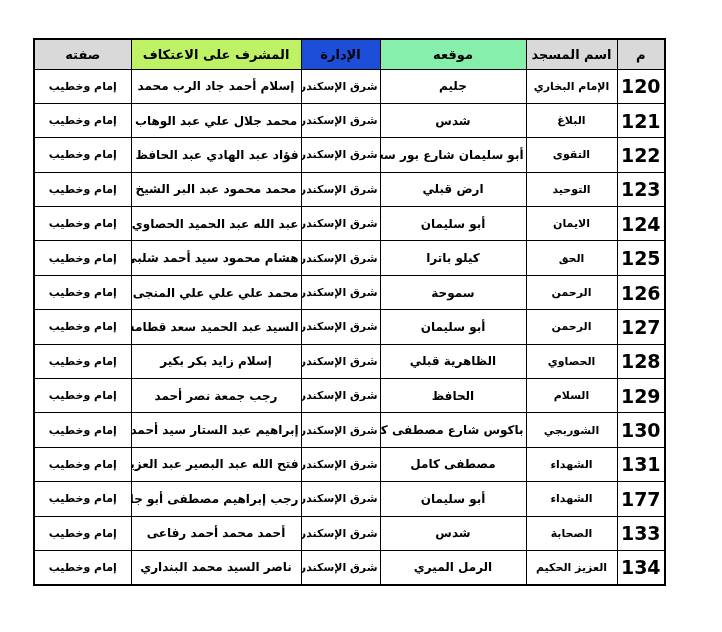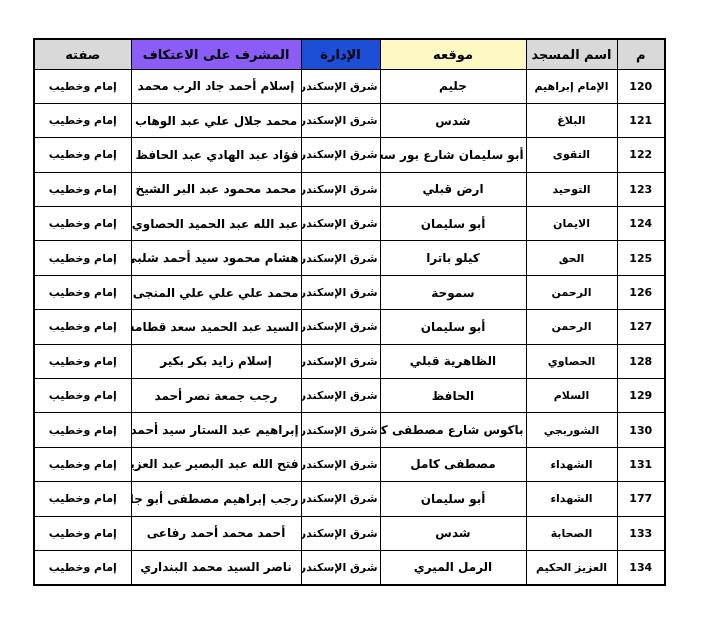--- a/index.html
+++ b/index.html
@@ -27,21 +27,21 @@
     vertical-align:middle;
     padding:0 2px;
     overflow:hidden;
     white-space:nowrap;
   }
   thead tr{height:30px;}
   thead th{font-size:13px;}
   tbody tr{height:34.4px;}
   tbody td{font-size:11px;}
   td.c-no{
-    font-size:11px;
+    font-size:19px;
     text-align:right;
     padding-right:3px;
     padding-left:0;
   }
   td.c-location, td.c-supervisor{font-size:12px;}
 </style>
 </head>
 <body>
 
 <div class="page">
@@ -51,30 +51,30 @@
       <col style="width:91px">
       <col style="width:146px">
       <col style="width:79px">
       <col style="width:170px">
       <col style="width:97px">
     </colgroup>
     <thead>
       <tr>
         <th style="background: rgb(217, 217, 217);">م</th>
         <th style="background: rgb(217, 217, 217);">اسم المسجد</th>
-        <th style="background: #fef9c3;">موقعه</th>
+        <th style="background: #86efac;">موقعه</th>
         <th style="background: #1d4ed8;">الإدارة</th>
-        <th style="background: #8b5cf6;">المشرف على الاعتكاف</th>
+        <th style="background: #bef264;">المشرف على الاعتكاف</th>
         <th style="background: rgb(217, 217, 217);">صفته</th>
       </tr>
     </thead>
     <tbody>
         <tr>
     <td class="c-no">120</td>
-    <td class="c-mosque">الإمام إبراهيم</td>
+    <td class="c-mosque">الإمام البخاري</td>
     <td class="c-location">جليم</td>
     <td class="c-admin">شرق الإسكندرية</td>
     <td class="c-supervisor">إسلام أحمد جاد الرب محمد</td>
     <td class="c-title">إمام وخطيب</td>
   </tr>
         <tr>
     <td class="c-no">121</td>
     <td class="c-mosque">البلاغ</td>
     <td class="c-location">شدس</td>
     <td class="c-admin">شرق الإسكندرية</td>

